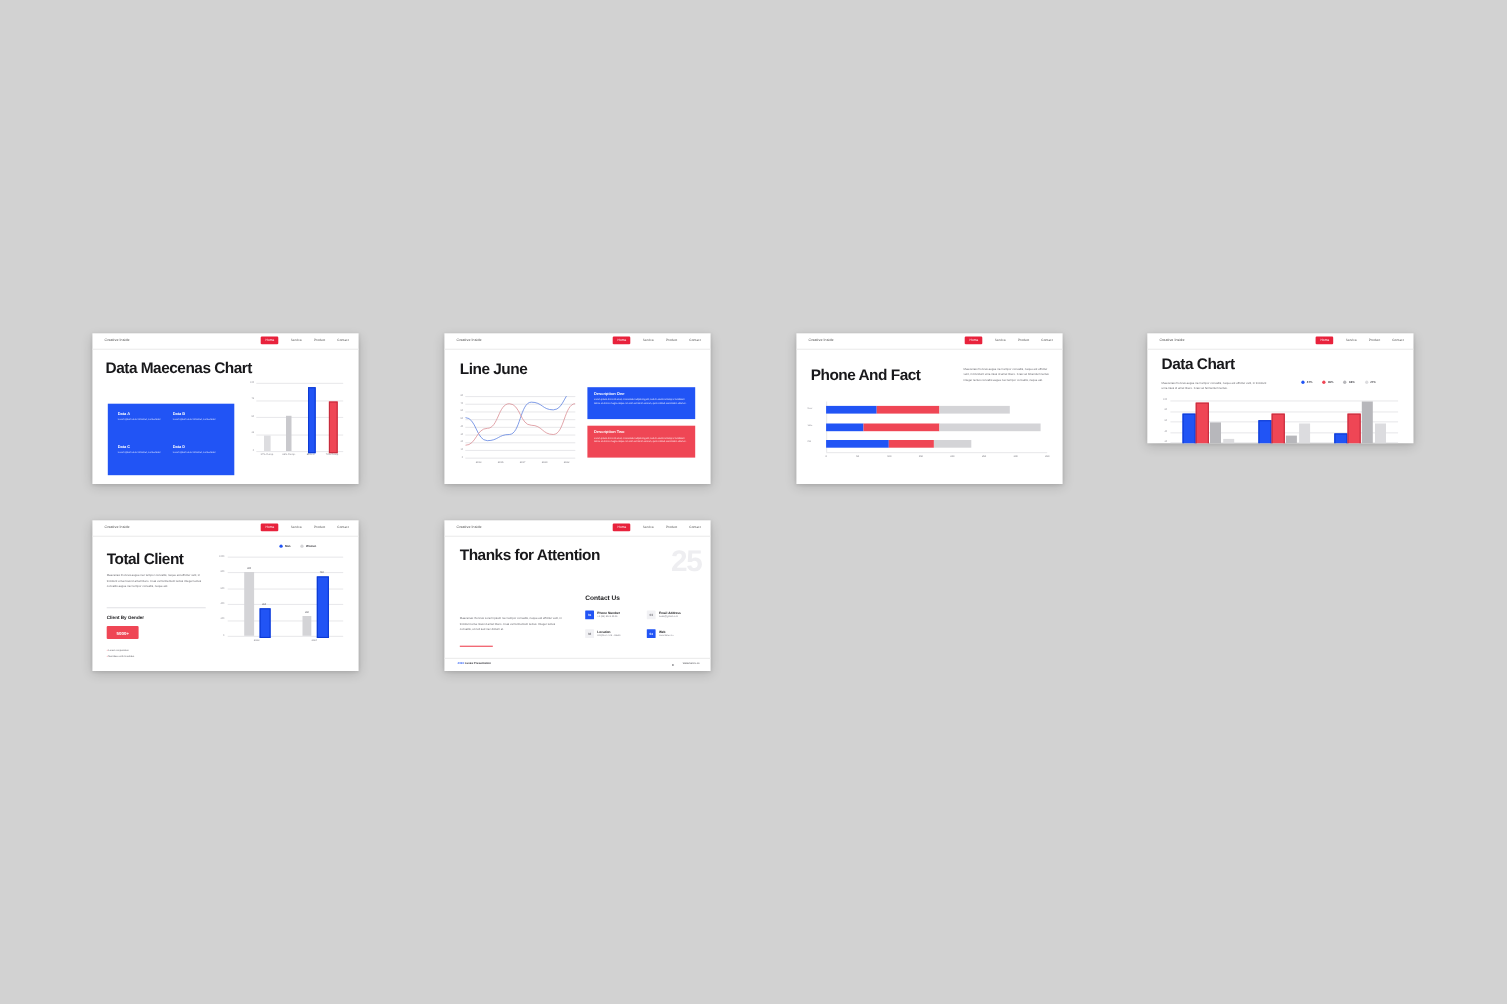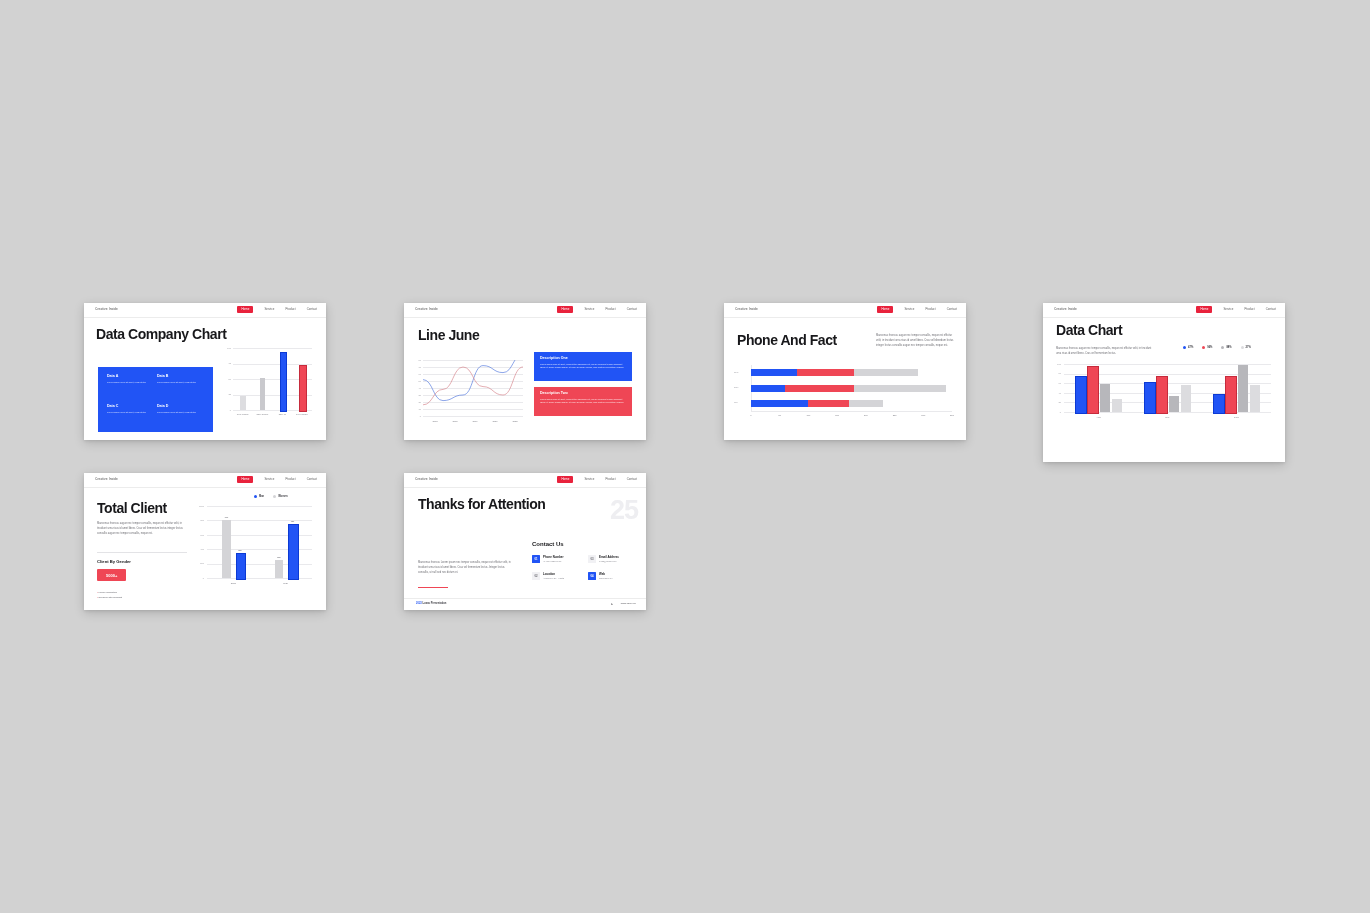--- a/index.html
+++ b/index.html
@@ -14,21 +14,21 @@
 
   .slide{
     position:absolute;
     background:#ffffff;
     box-shadow:0 3px 10px rgba(0,0,0,0.16), 0 1px 3px rgba(0,0,0,0.10);
     overflow:hidden;
   }
   .s1{left:84px;top:303px;width:242px;height:137px;}
   .s2{left:404px;top:303px;width:242px;height:137px;}
   .s3{left:724px;top:303px;width:242px;height:137px;}
-  .s4{left:1043px;top:303px;width:242px;height:159px;}
+  .s4{left:1043px;top:303px;width:242px;height:100px;}
   .s5{left:84px;top:473px;width:242px;height:137px;}
   .s6{left:404px;top:473px;width:242px;height:137px;}
 
   
   .hdr{
     position:absolute;left:0;top:0;width:242px;height:14px;
     border-bottom:0.5px solid #ececec;
     display:flex;align-items:center;
   }
   .logo{
@@ -140,21 +140,21 @@
 
   <div class="slide s1">
     <div class="hdr"></div>
     <div class="logo">Creative Inside</div>
     <div class="nav">
       <span class="pill">Home</span>
       <span>Service</span>
       <span>Product</span>
       <span>Contact</span>
     </div>
-    <div class="h1 title">Data Company Chart</div>
+    <div class="h1 title">Data Maecenas Chart</div>
 
     <div class="bluebox">
       <div class="cell" style="left:9px;top:7px;">
         <div class="ch">Data A</div>
         <div class="cp">Lorem ipsum dolor sit amet, consectetur</div>
       </div>
       <div class="cell" style="left:59px;top:7px;">
         <div class="ch">Data B</div>
         <div class="cp">Lorem ipsum dolor sit amet, consectetur</div>
       </div>

